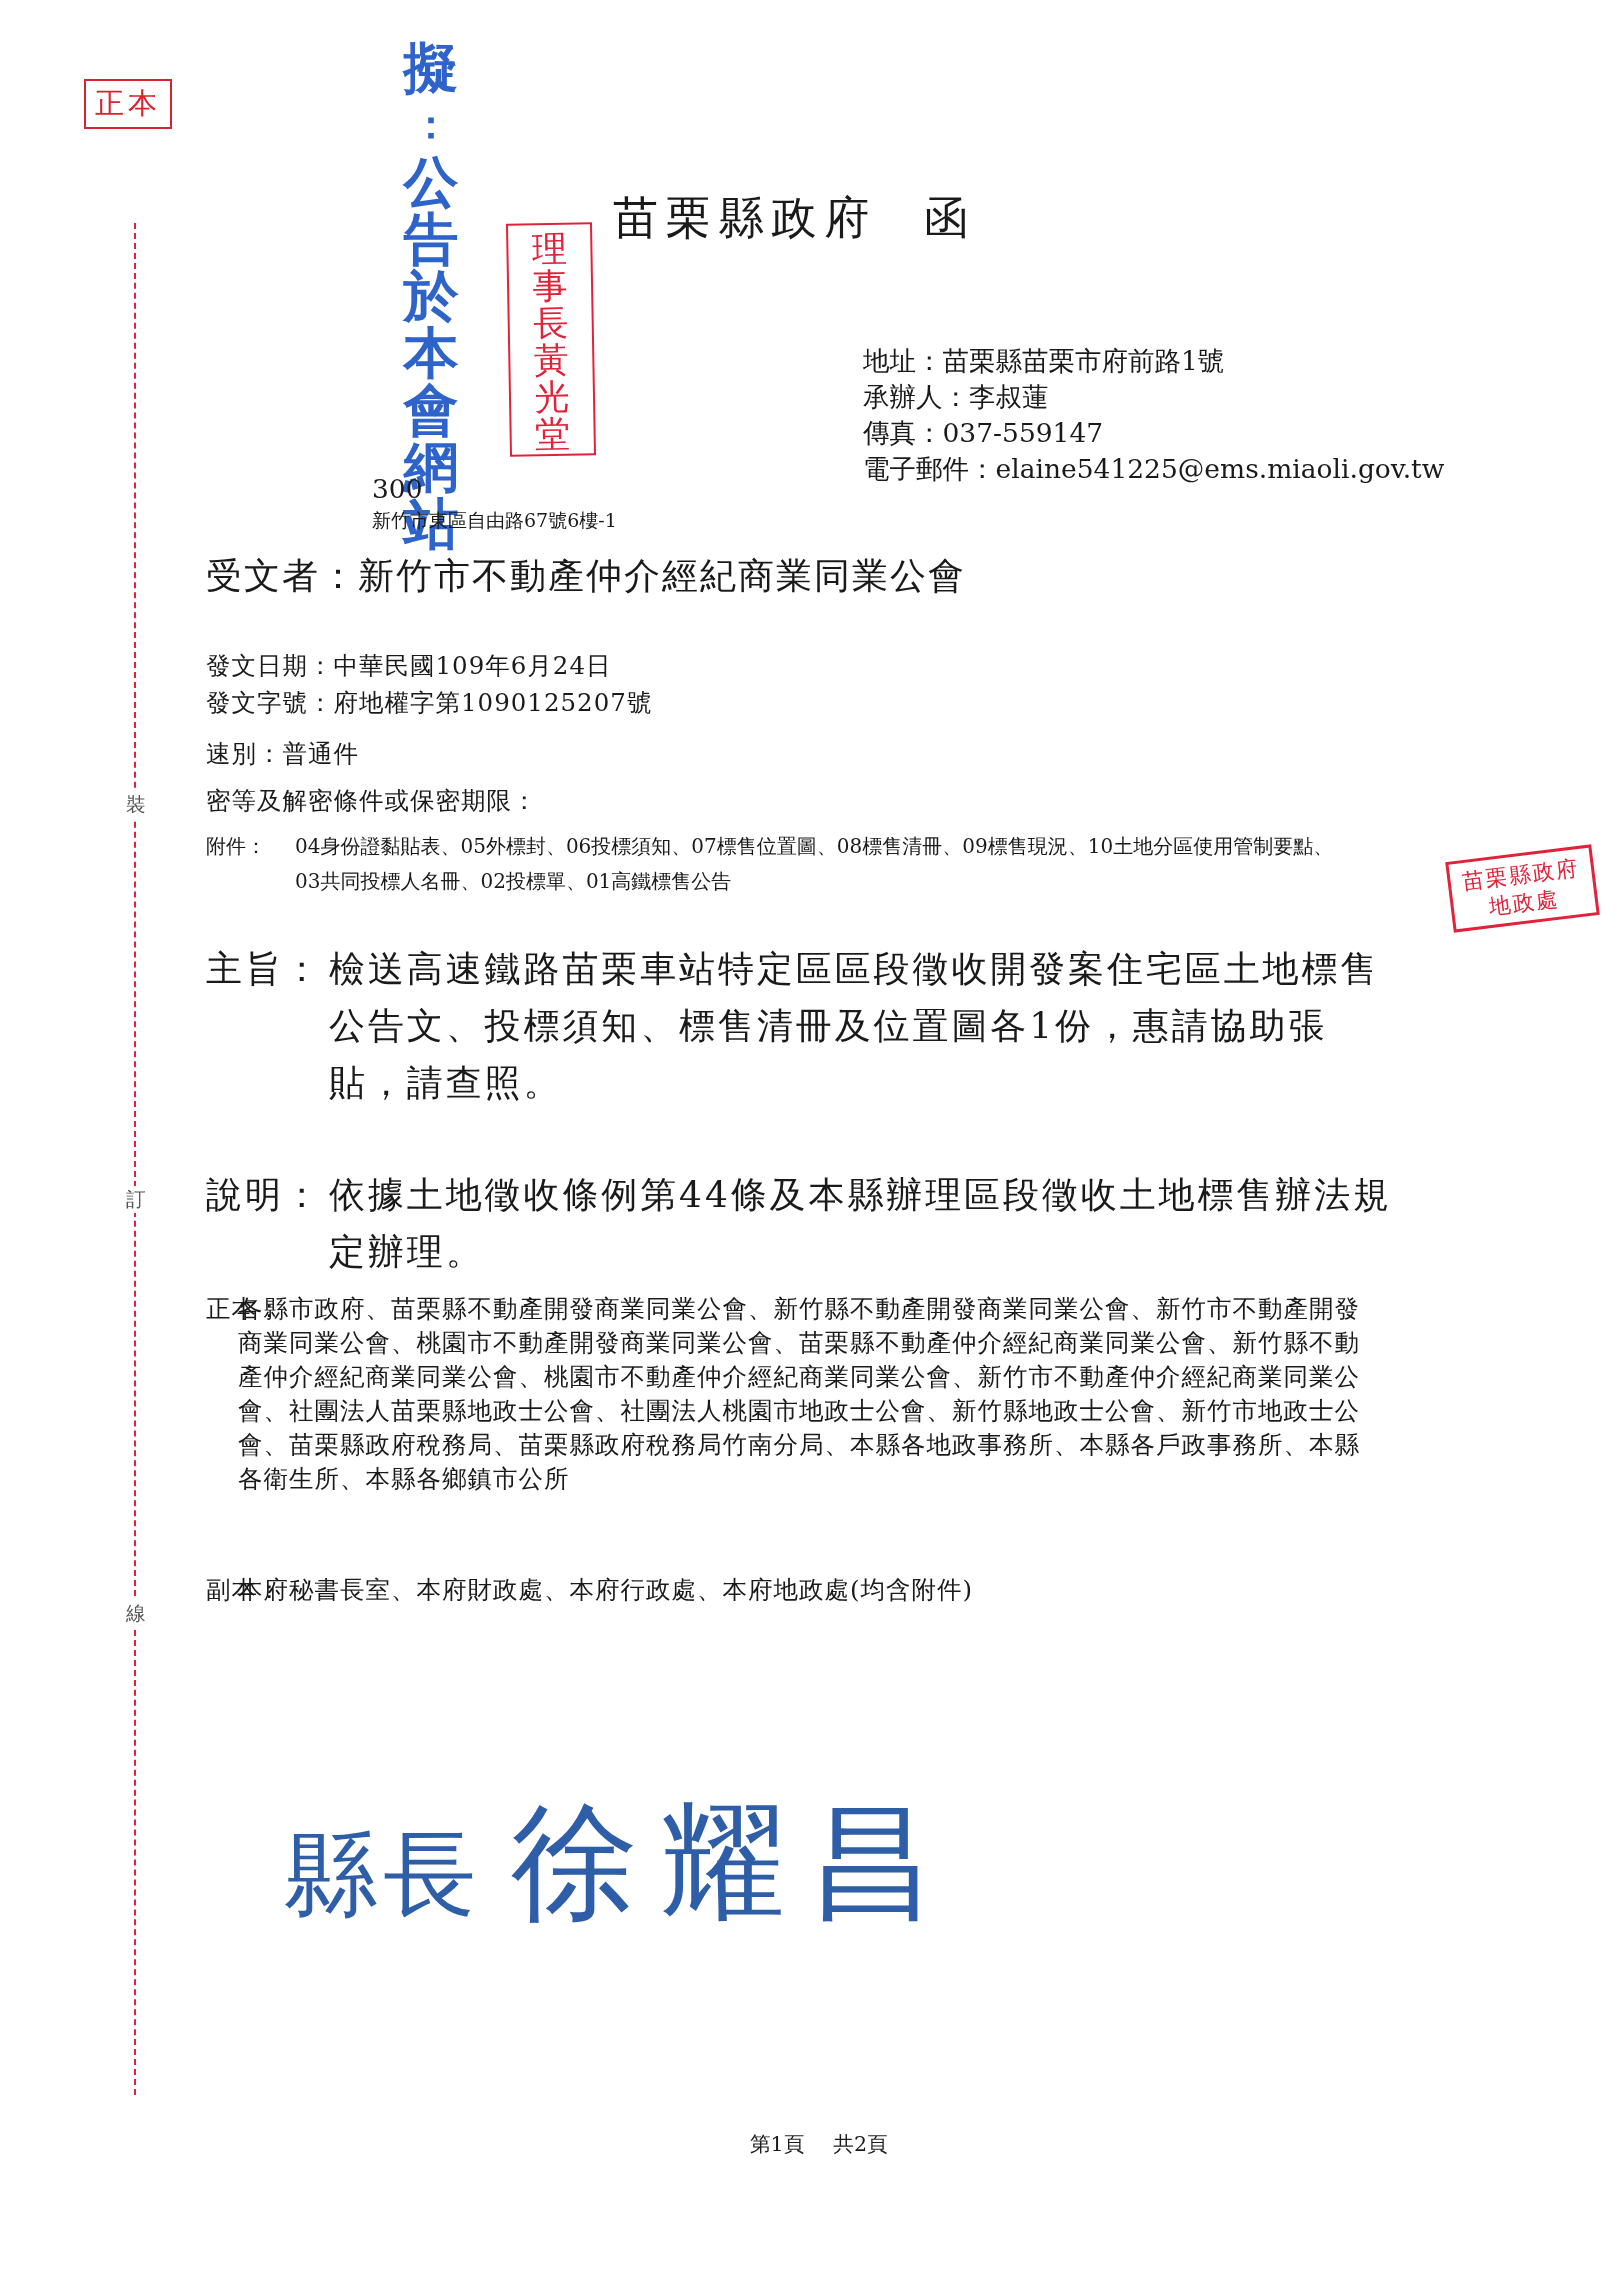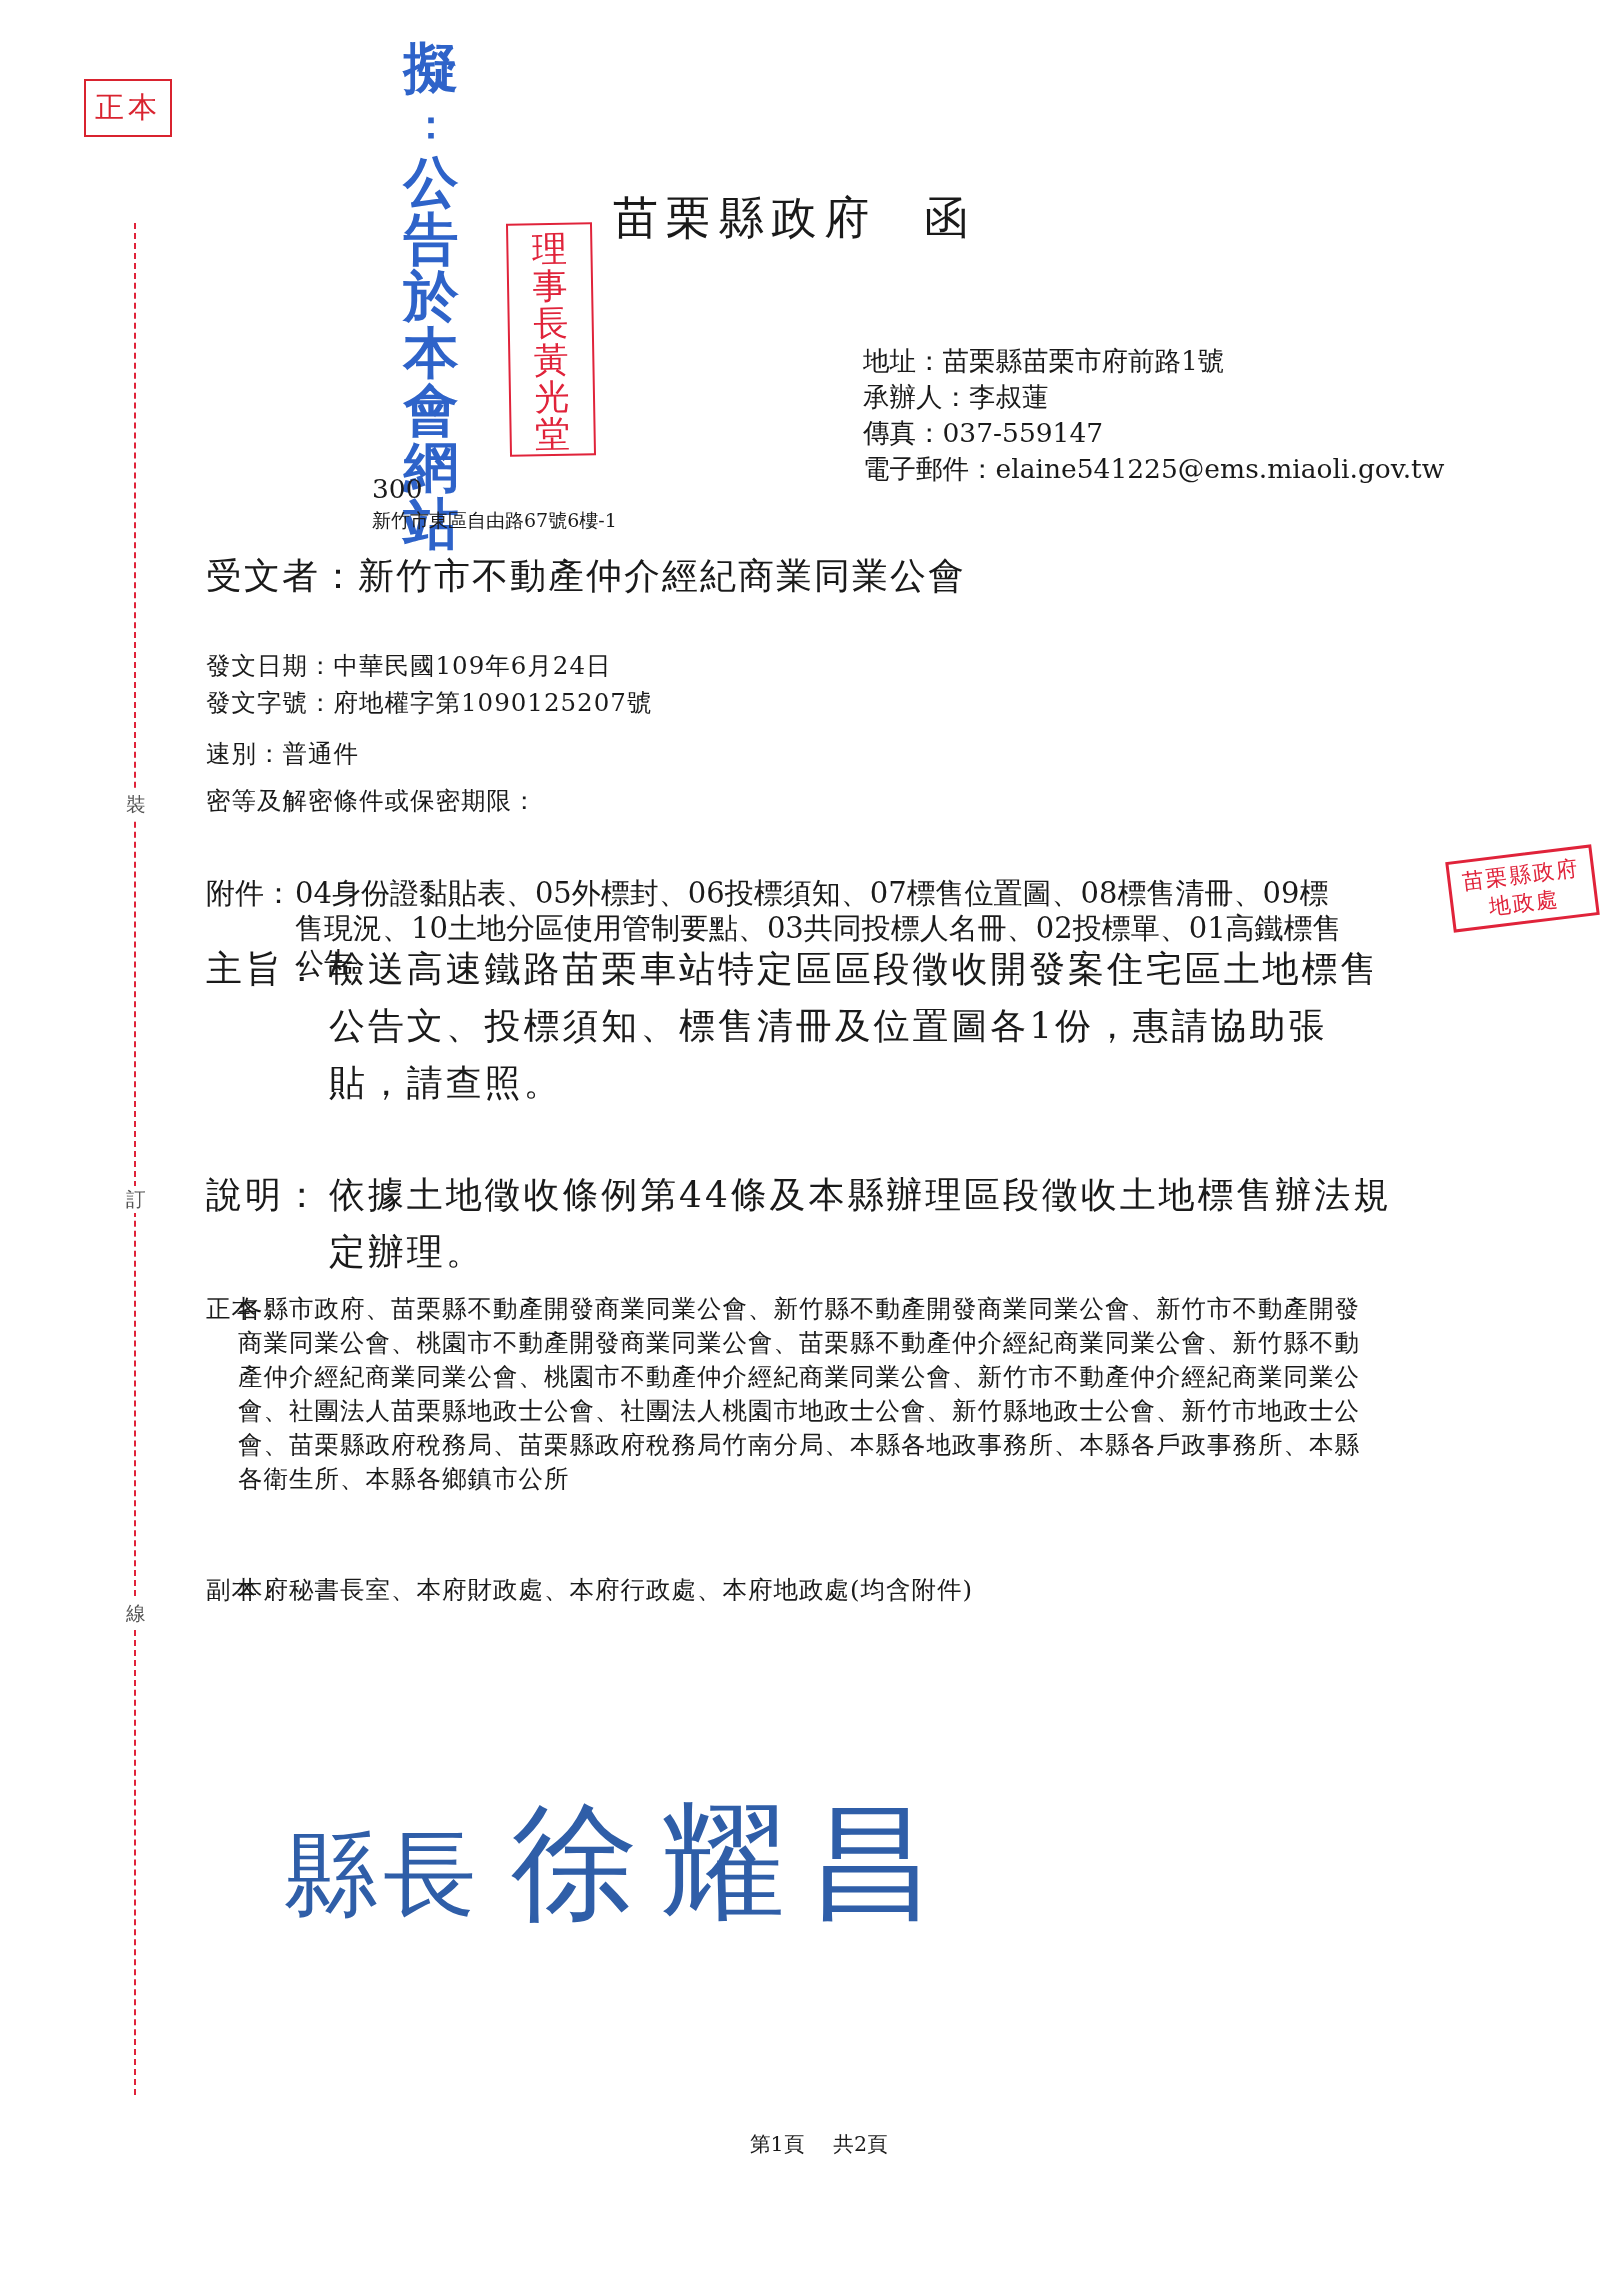--- a/index.html
+++ b/index.html
@@ -1,21 +1,21 @@
 <!DOCTYPE html>
 <html><head>
   <meta charset="utf-8">
   <style>
     html, body { margin: 0; padding: 0; background: #ffffff; }
     body { width: 1620px; height: 2292px; position: relative; overflow: hidden;
            font-family: "DejaVu Serif", "Liberation Serif", serif; color: #1a1a1a; }
     .abs { position: absolute; }
 
     
-    .copy-stamp { left: 84px; top: 79px; width: 88px; height: 58px; border: 2px solid #d9232f;
+    .copy-stamp { left: 84px; top: 79px; width: 88px; height: 50px; border: 2px solid #d9232f;
                   color: #d9232f; font-size: 29px; display: flex; align-items: center; justify-content: center;
                   letter-spacing: 3.9px; box-sizing: border-box; }
 
     
     .binding-line { left: 134px; top: 223px; height: 1872px; width: 0; border-left: 2.9px dashed #e0233a; }
     .binding-mark { left: 122px; width: 27.4px; height: 27.4px; font-size: 19.6px; color: #555; background: #fff;
                     text-align: center; line-height: 27.4px; }
 
     
     .blue-stamp { left: 390px; top: 39px; width: 82px; color: #2e63c9; font-weight: bold;
@@ -35,21 +35,21 @@
     .sender-info { left: 863px; top: 343px; font-size: 26.5px; line-height: 36px; }
     .sender-info div { white-space: nowrap; }
 
     .postal { left: 372px; top: 473px; font-size: 26.5px; }
     .recv-addr { left: 372px; top: 508px; font-size: 19px; }
 
     .recipient { left: 206px; top: 552px; font-size: 36px; letter-spacing: 2px; white-space: nowrap; }
 
     .meta { left: 206px; font-size: 24.5px; white-space: nowrap; letter-spacing: 1px; }
 
-    .attach { left: 206px; top: 876px; width: 1137px; font-size: 29px; line-height: 35px; }
+    .attach { left: 206px; top: 829px; width: 1137px; font-size: 20px; line-height: 35px; }
     .attach .label { float: left; }
     .attach .body { margin-left: 89px; }
 
     .seal-square { left: 1449px; top: 853px; width: 147px; height: 71px; border: 3.9px solid #e0233a;
                    box-sizing: border-box; color: #e0233a; font-size: 21.6px; line-height: 27.4px;
                    transform: rotate(-7deg); display: flex; flex-wrap: wrap; align-content: center;
                    justify-content: center; letter-spacing: 2px; padding: 2px 5.9px; text-align: center; }
 
     .main-para { left: 206px; width: 1196px; font-size: 36px; line-height: 57px; letter-spacing: 2.9px; }
     .main-para .label { position: absolute; left: 0; top: 0; }

